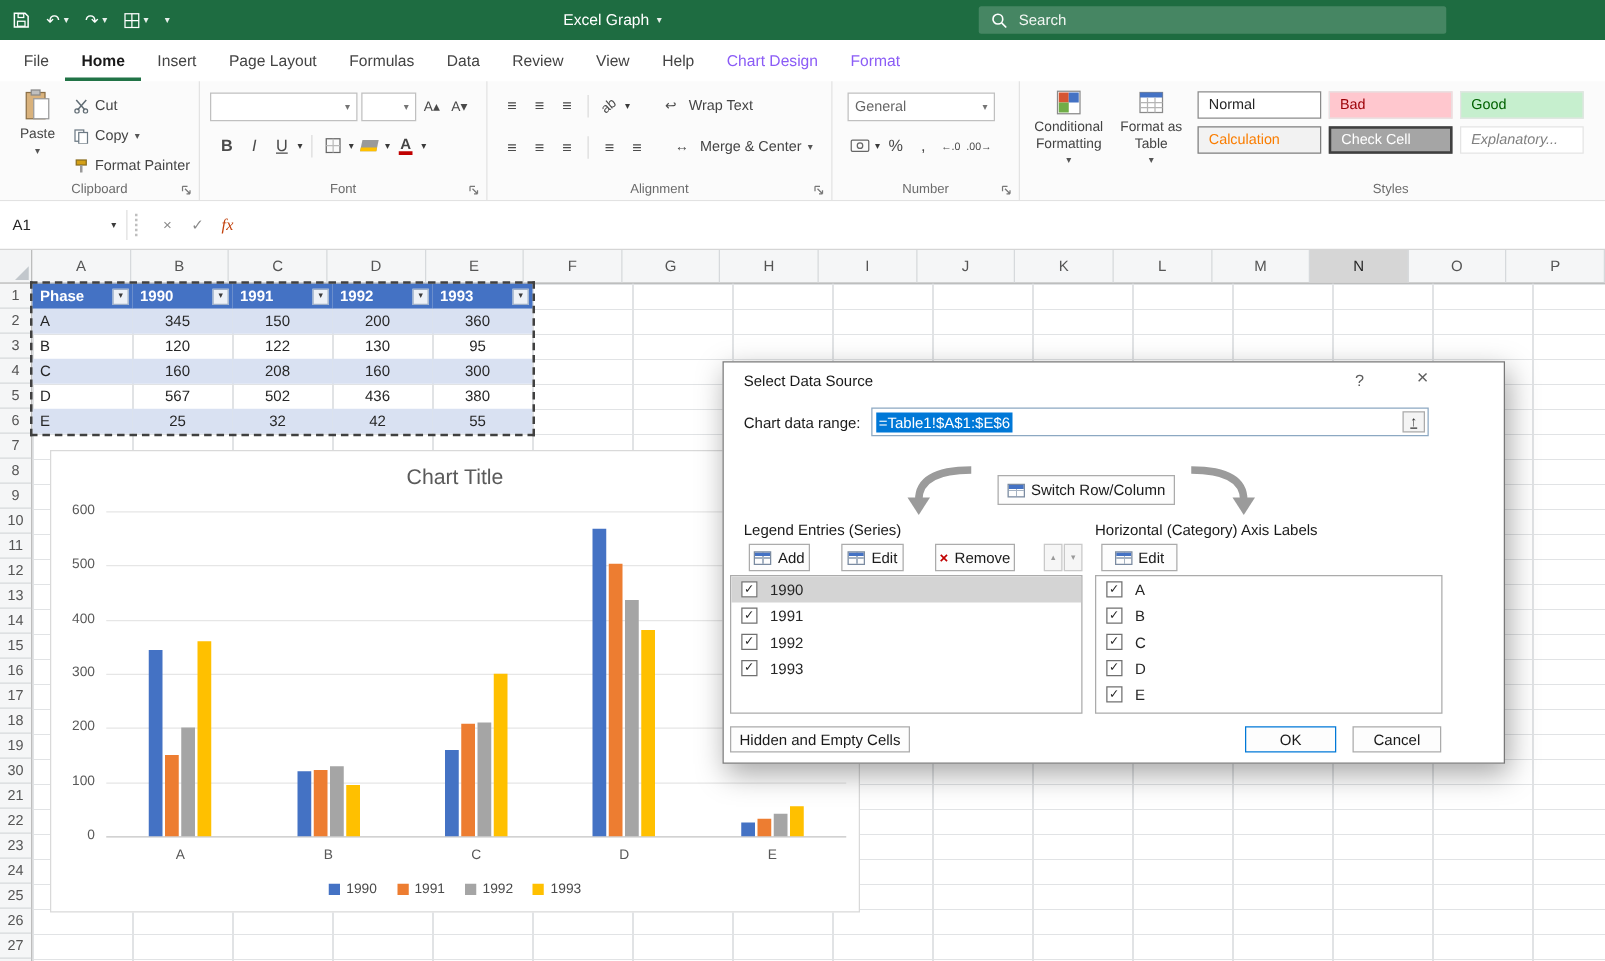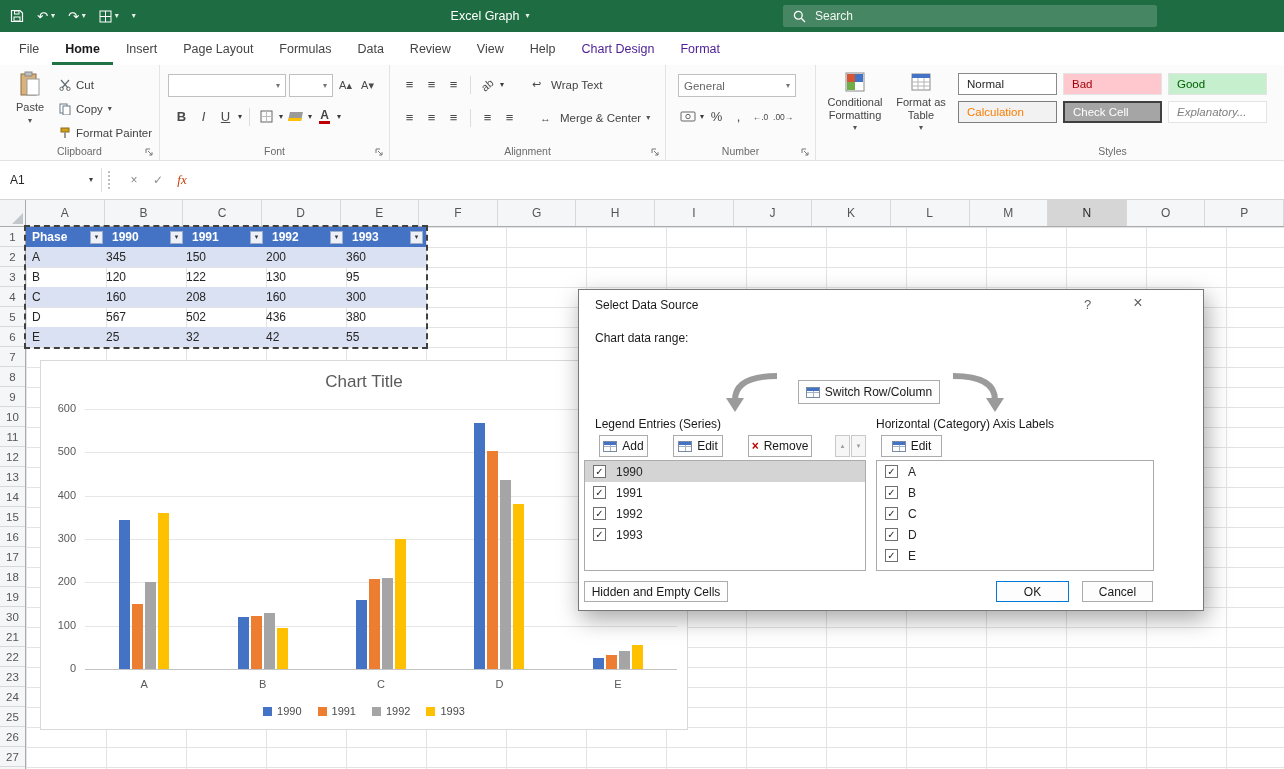--- a/index.html
+++ b/index.html
@@ -13,21 +13,21 @@
 .qbtn{display:inline-flex;align-items:center;gap:3px;color:#fff;cursor:default}
 .qglyph{font-size:13px;line-height:1;color:#fff}
 .chev{font-size:8px;line-height:1;color:inherit;opacity:.9}
 .tb-title{position:absolute;left:200px;width:580px;top:0;height:32px;display:flex;align-items:center;justify-content:center;gap:6px;font-size:12.5px;color:#fff}
 .searchbox{position:absolute;left:783px;top:5px;width:374px;height:22px;background:rgba(255,255,255,.18);border-radius:2px;display:flex;align-items:center;gap:9px;padding-left:10px;font-size:12px;color:#F2F6F3}
 
 
 .tabs{position:absolute;top:32px;left:0;right:0;height:33px;background:#fff;display:flex;align-items:stretch;padding-left:6px}
 .rtab{padding:0 13px;display:flex;align-items:center;font-size:12.5px;color:#444;cursor:default;white-space:nowrap}
 .rtab.active{font-weight:700;color:#191919;box-shadow:inset 0 -3px 0 #217346}
-.rtab.contextual{color:#4c1d95}
+.rtab.contextual{color:#8b5cf6}
 
 
 .ribbon{position:absolute;top:65px;left:0;right:0;height:96px;background:#FBFBFB;border-bottom:1px solid #E2E2E2;display:flex}
 .rgroup{position:relative;height:100%;border-right:1px solid #E3E3E3}
 .g-clipboard{width:160px}.g-font{width:230px}.g-align{width:276px}.g-number{width:150px}.g-styles{flex:1;border-right:none}
 .glabel{position:absolute;bottom:3px;left:0;right:0;text-align:center;font-size:10.5px;color:#6B6B6B}
 .launcher{position:absolute;bottom:4px;right:4px;width:10px;height:10px;color:#8a8a8a}
 .bigbtn{position:absolute;top:6px;width:48px;display:flex;flex-direction:column;align-items:center;gap:3px;font-size:11px;color:#444;text-align:center;line-height:1.15;cursor:default}
 .sbtn{display:flex;align-items:center;gap:5px;height:21px;font-size:11.5px;color:#444;padding:0 3px;white-space:nowrap;cursor:default}
 .ccol{position:absolute;left:56px;top:9px;display:flex;flex-direction:column;gap:3px}
@@ -72,21 +72,21 @@
 .cells{position:absolute;left:26px;top:27px;right:0;bottom:0;background-image:repeating-linear-gradient(to right,#E1E3E5 0 1px,transparent 1px 80px),repeating-linear-gradient(to bottom,#E1E3E5 0 1px,transparent 1px 20px)}
 
 
 .xtable{position:absolute;left:26px;top:27px;z-index:2}
 .trow{display:flex;height:20px}
 .tcell{width:80px;height:20px;font-size:12px;line-height:20px;overflow:hidden;white-space:nowrap}
 .thead .tcell{background:#4472C4;color:#fff;font-weight:700;display:flex;align-items:center;justify-content:space-between;padding-left:6px}
 .filterbtn{width:13px;height:13px;background:#EDF1F7;border:1px solid #9FB0C8;color:#3b3b3b;font-size:7px;display:flex;align-items:center;justify-content:center;margin-right:3px;flex:none}
 .trow.band .tcell{background:#D9E1F2}
 .tcell.first{padding-left:6px}
-.tcell.num{text-align:left;padding-right:8px}
+.tcell.num{text-align:center;padding-right:8px}
 .ants{position:absolute;left:24px;top:25px;width:404px;height:124px;border:2px dashed #404040;z-index:3;pointer-events:none}
 
 
 .chart{position:absolute;left:40px;top:160px;width:648px;height:370px;background:#fff;border:1px solid #D9D9D9;z-index:5}
 .ctitle{position:absolute;top:11px;left:0;right:0;text-align:center;font-size:17px;color:#5A5A5A}
 .plot{position:absolute;inset:0}
 .gridline{position:absolute;height:1px;background:#E6E6E6}
 .gridline.axis{background:#C3C3C3}
 .ytick{position:absolute;text-align:right;font-size:11px;color:#595959}
 .xtick{position:absolute;text-align:center;font-size:11px;color:#595959}
@@ -573,20 +573,24 @@
           </span>
         </div>
   </div>
 
   <div class="dialog">
     <span class="dlg-titletext">Select Data Source</span>
     <span class="dlg-help">?</span>
     <span class="dlg-close">×</span>
 
     <span class="dlg-label">Chart data range:</span>
+    <div class="dlg-input">
+      <span class="seltext">=Table1!$A$1:$E$6</span>
+      <span class="rangebtn">↑</span>
+    </div>
 
     <svg class="curve left" width="62" height="48" viewBox="0 0 62 48">
       <path d="M58 8 C30 8 16 16 16 32" fill="none" stroke="#9B9B9B" stroke-width="6"></path>
       <polygon points="7,30 25,30 16,44" fill="#9B9B9B"></polygon>
     </svg>
     <div class="dbtn switchbtn">
       <span class="tblic"></span>
       <span>Switch Row/Column</span>
     </div>
     <svg class="curve right" width="62" height="48" viewBox="0 0 62 48">

